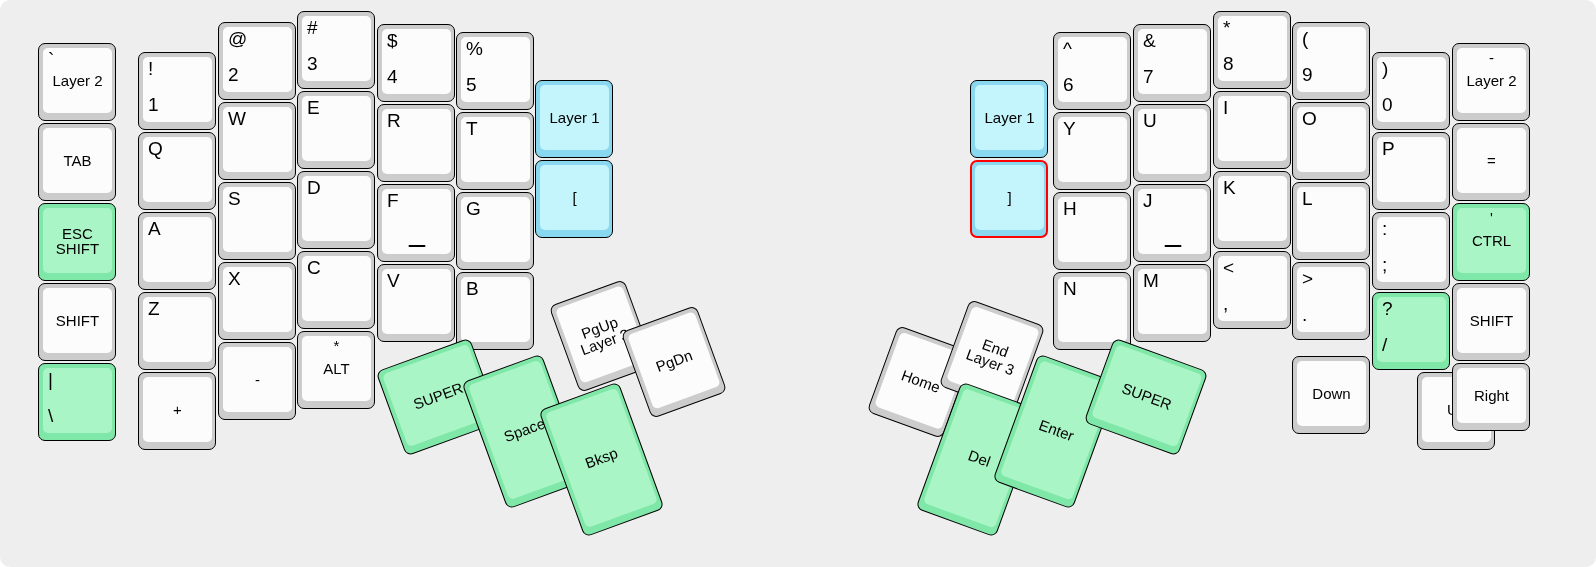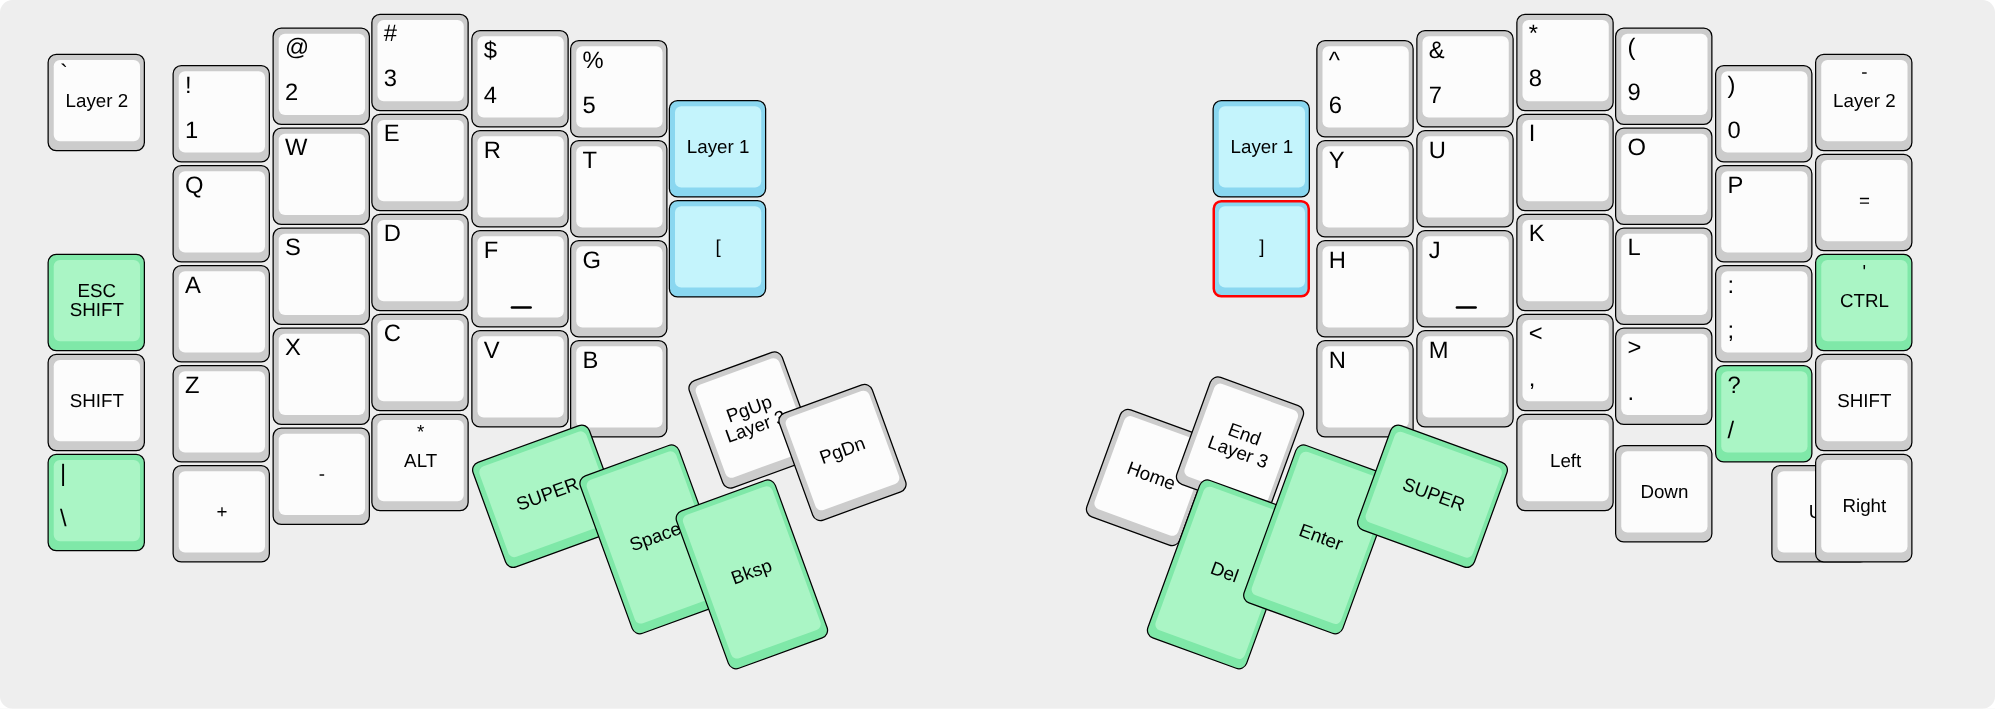--- a/index.html
+++ b/index.html
@@ -62,20 +62,25 @@
 
 <div id="stage" style="background: rgb(238, 238, 238);">
     <div style="position: absolute; left: 0px; top: 0px; width: 100%; height: 100%;">
       <div style="position: absolute; left: 0px; top: 0px; width: 100%; height: 100%;">
         <div class="key" style="left: 38px; top: 43px; width: 78px; height: 78px;">
           <div class="top">
             <span class="lg tl">`</span>
             <span class="lg ctr">Layer 2</span>
           </div>
         </div>
+        <div class="key" style="left: 38px; top: 123px; width: 78px; height: 78px;">
+          <div class="top">
+            <span class="lg ctr">TAB</span>
+          </div>
+        </div>
         <div class="key green" style="left: 38px; top: 203px; width: 78px; height: 78px;">
           <div class="top">
             <span class="lg two">ESC
 SHIFT</span>
           </div>
         </div>
         <div class="key" style="left: 38px; top: 283px; width: 78px; height: 78px;">
           <div class="top">
             <span class="lg ctr">SHIFT</span>
           </div>
@@ -336,25 +341,20 @@
           <div class="top">
             <span class="lg tl">K</span>
           </div>
         </div>
         <div class="key" style="left: 1213px; top: 251px; width: 78px; height: 78px;">
           <div class="top">
             <span class="lg tl">&lt;</span>
             <span class="lg bl">,</span>
           </div>
         </div>
-        <div class="key" style="left: 1213px; top: 331px; width: 78px; height: 78px;">
-          <div class="top">
-            <span class="lg ctr">Left</span>
-          </div>
-        </div>
       </div>
       <div style="position: absolute; left: 0px; top: 0px; width: 100%; height: 100%;">
         <div class="key" style="left: 1292px; top: 22px; width: 78px; height: 78px;">
           <div class="top">
             <span class="lg tl">(</span>
             <span class="lg bl">9</span>
           </div>
         </div>
         <div class="key" style="left: 1292px; top: 102px; width: 78px; height: 78px;">
           <div class="top">
@@ -424,21 +424,21 @@
           <div class="top">
             <span class="lg tc">'</span>
             <span class="lg ctr">CTRL</span>
           </div>
         </div>
         <div class="key" style="left: 1452px; top: 283px; width: 78px; height: 78px;">
           <div class="top">
             <span class="lg ctr">SHIFT</span>
           </div>
         </div>
-        <div class="key" style="left: 1452px; top: 363px; width: 78px; height: 87px;">
+        <div class="key" style="left: 1452px; top: 363px; width: 78px; height: 68px;">
           <div class="top">
             <span class="lg ctr">Right</span>
           </div>
         </div>
       </div>
       <div style="position: absolute; left: 0px; top: 0px; width: 100%; height: 100%;">
         <div class="key" style="left: 880px; top: 336px; width: 80px; height: 92px; transform: rotate(20deg);">
           <div class="top">
             <span class="lg ctr">Home</span>
           </div>

